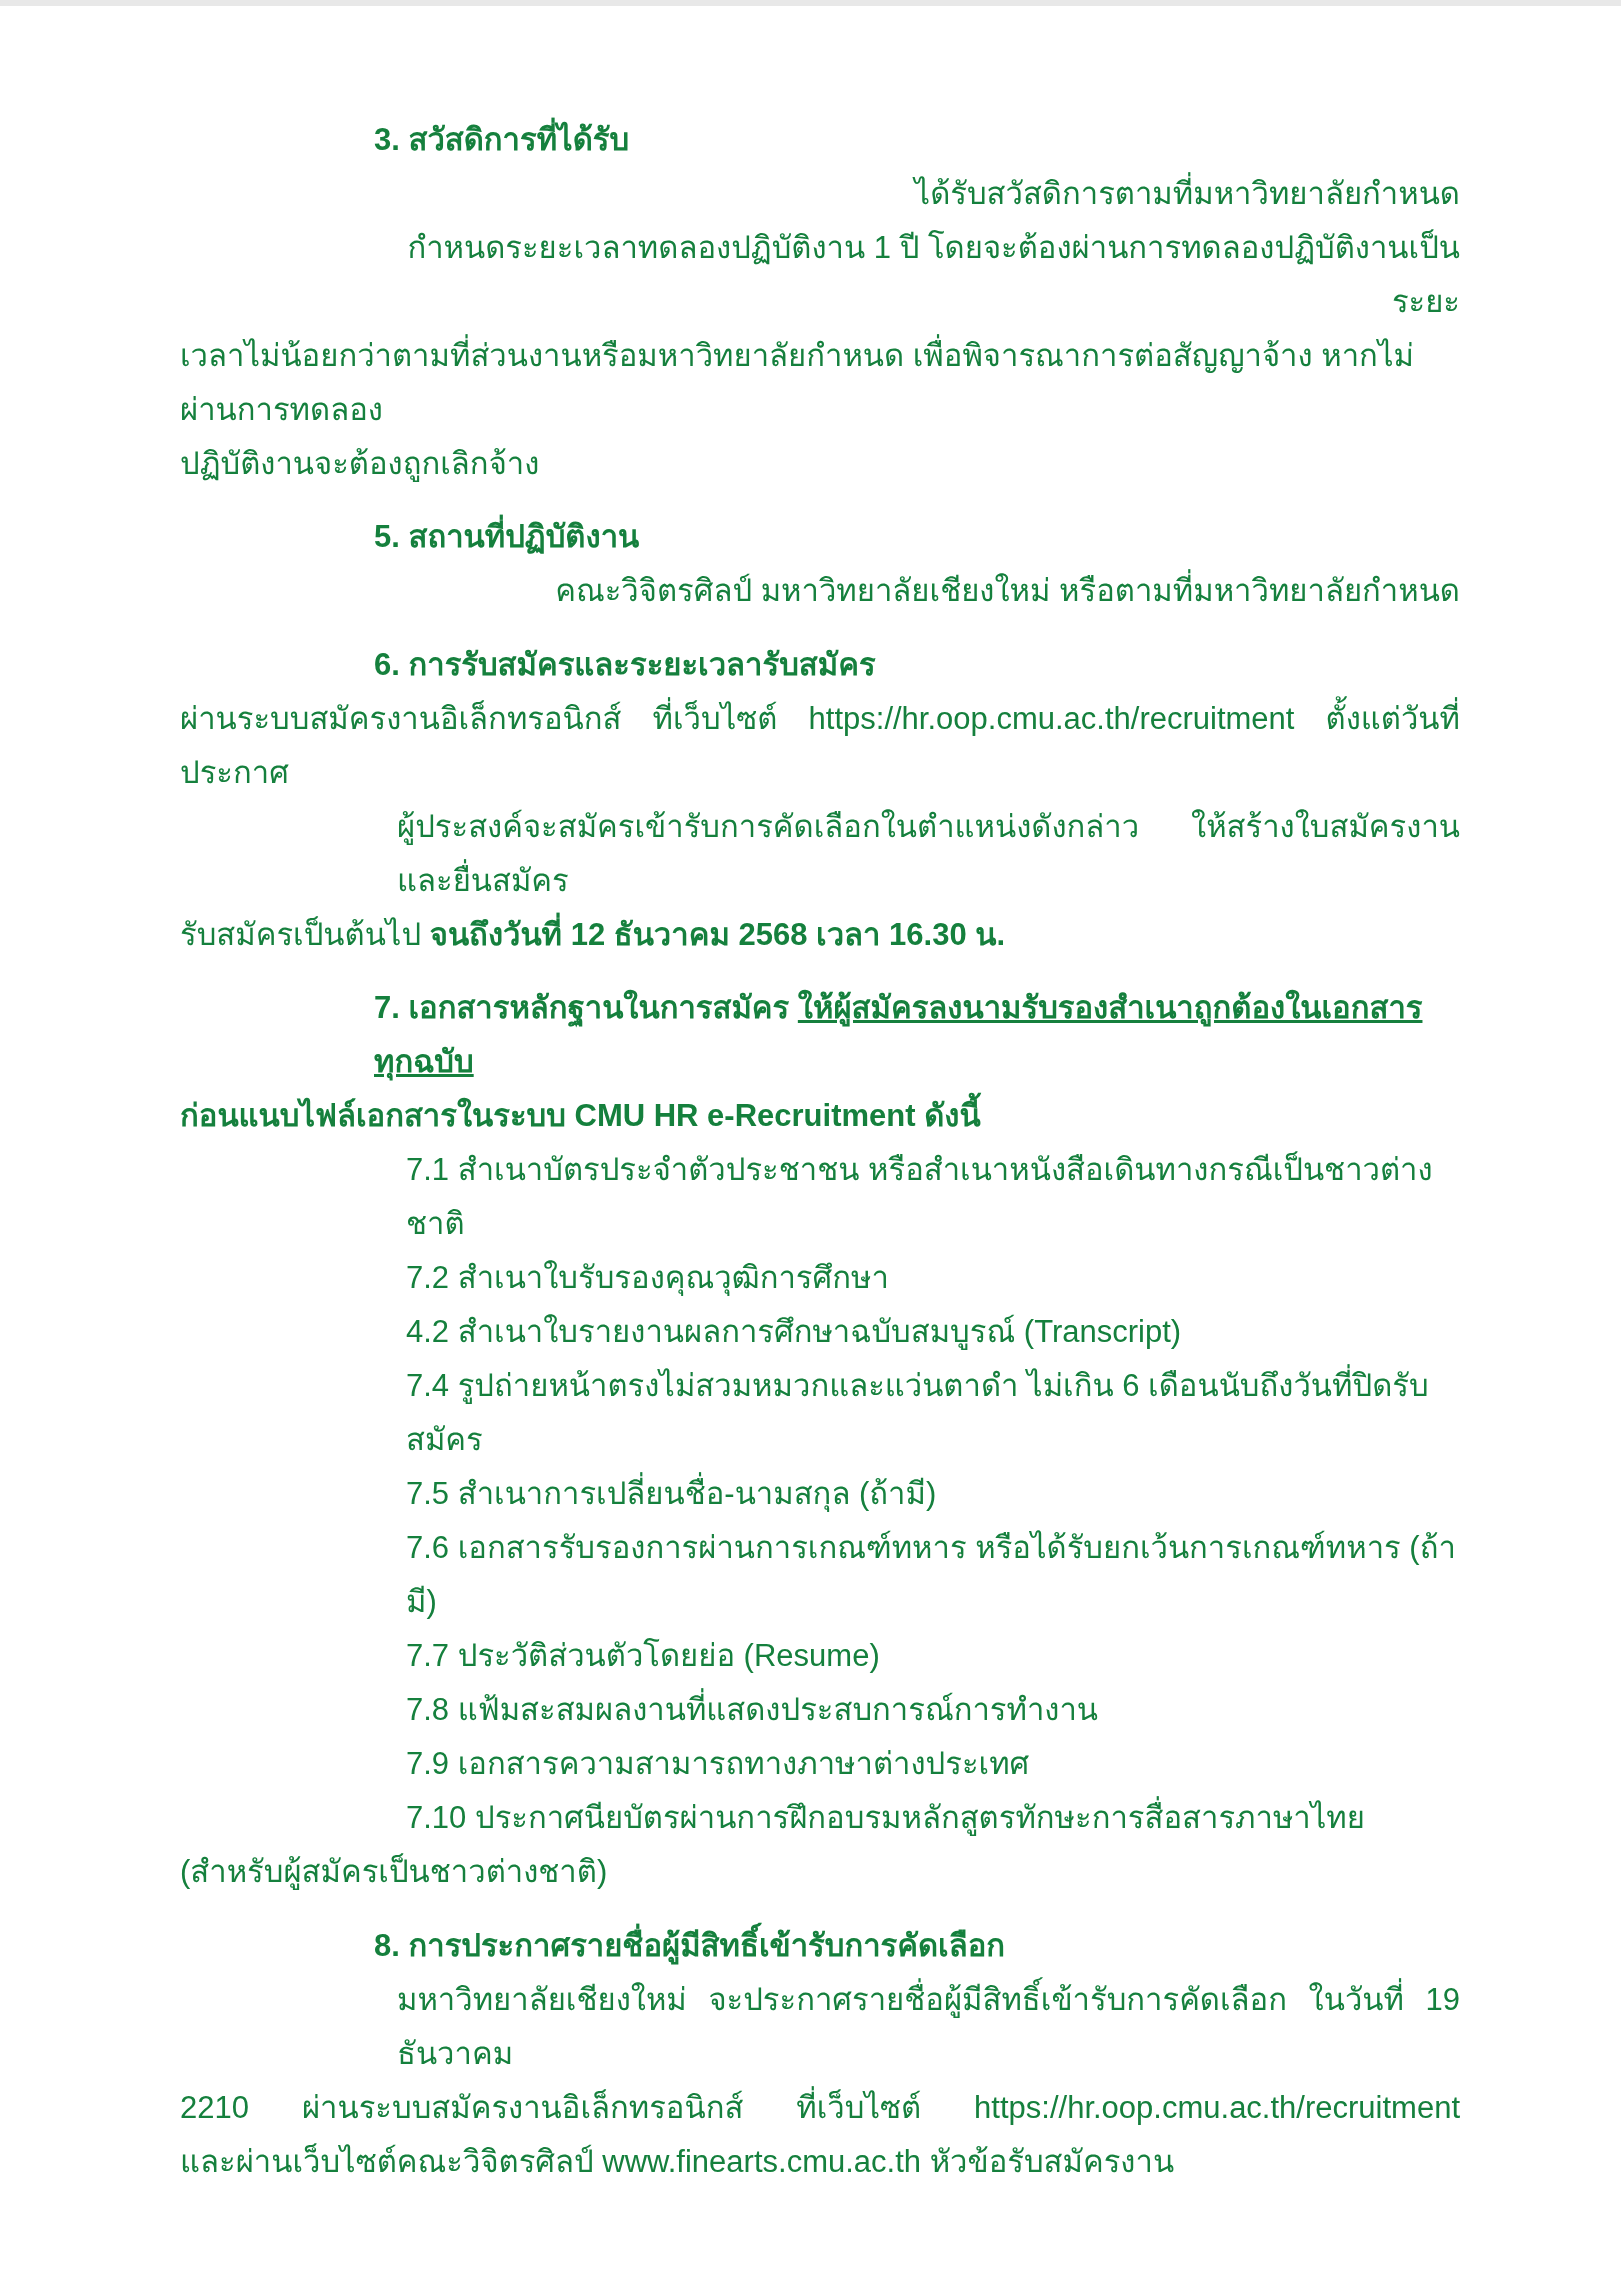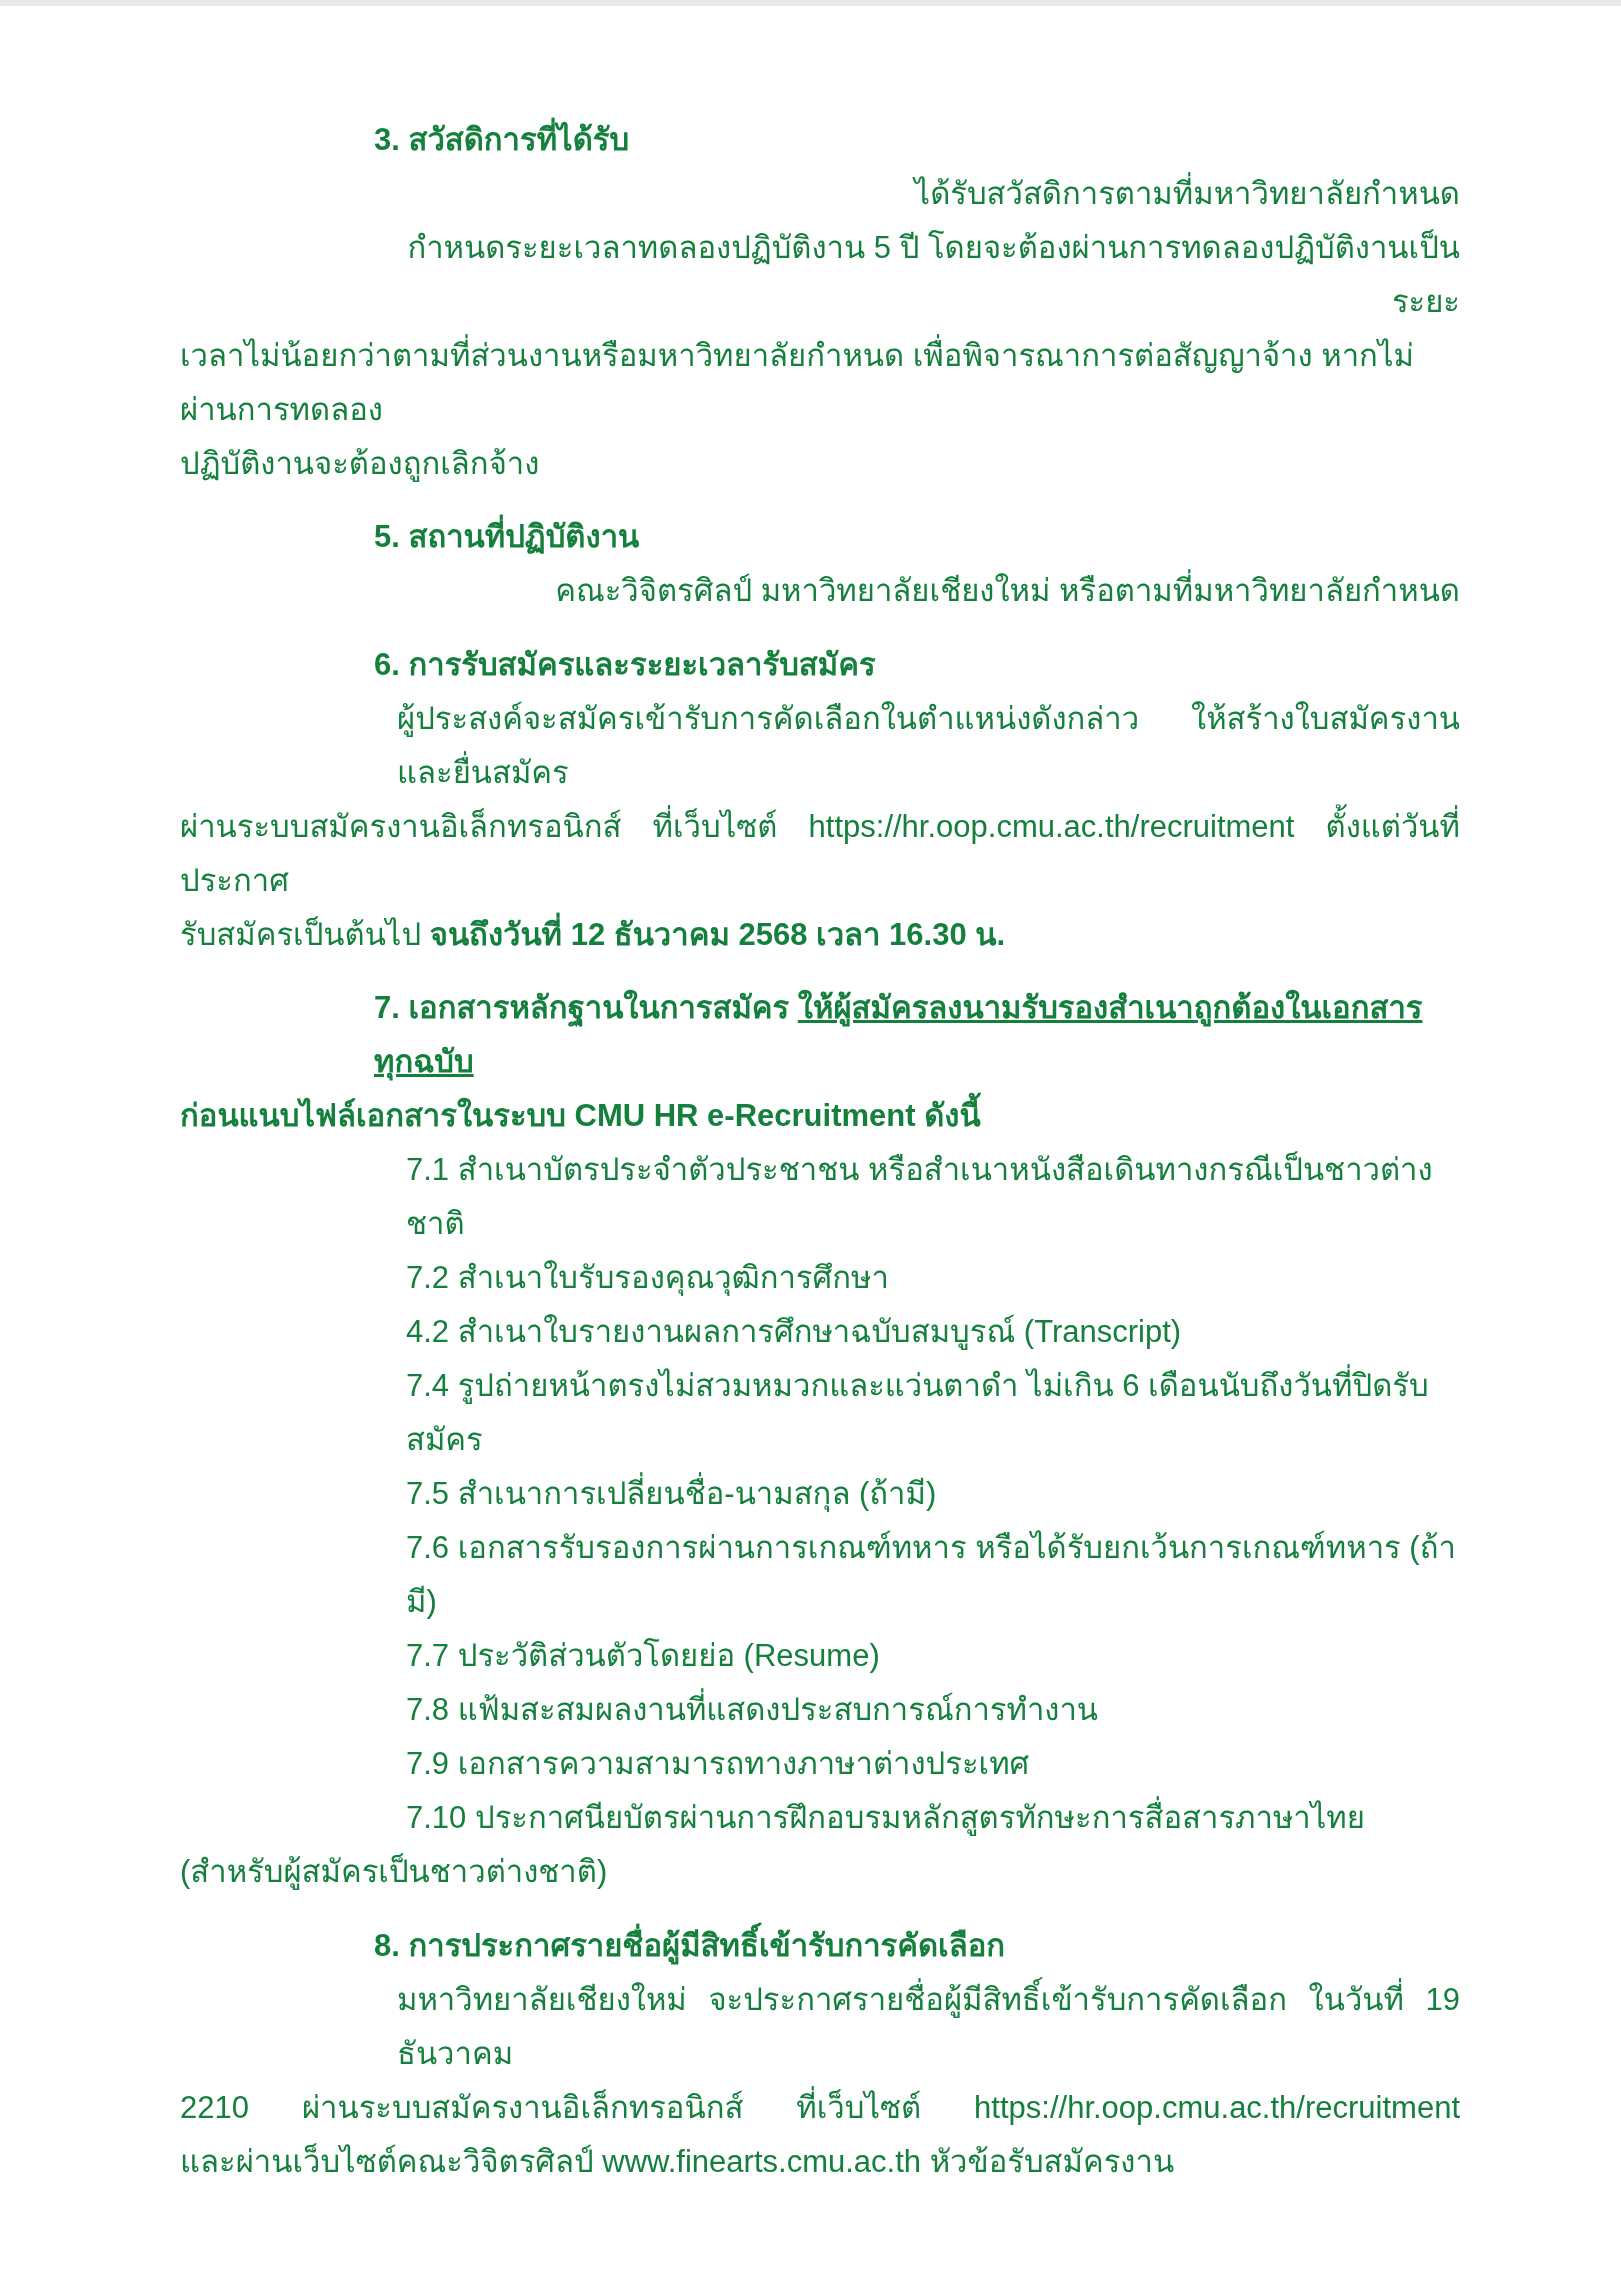--- a/index.html
+++ b/index.html
@@ -30,30 +30,30 @@
 </style>
 </head>
 <body>
 
 <div class="page">
   <div class="content">
 
     <div class="line heading">3. สวัสดิการที่ได้รับ</div>
     <div class="line indent">ได้รับสวัสดิการตามที่มหาวิทยาลัยกำหนด</div>
 
-    <div class="line indent">กำหนดระยะเวลาทดลองปฏิบัติงาน 5 ปี โดยจะต้องผ่านการทดลองปฏิบัติงานเป็นระยะ</div>
+    <div class="line indent">กำหนดระยะเวลาทดลองปฏิบัติงาน 1 ปี โดยจะต้องผ่านการทดลองปฏิบัติงานเป็นระยะ</div>
     <div class="line">เวลาไม่น้อยกว่าตามที่ส่วนงานหรือมหาวิทยาลัยกำหนด เพื่อพิจารณาการต่อสัญญาจ้าง หากไม่ผ่านการทดลอง</div>
     <div class="line">ปฏิบัติงานจะต้องถูกเลิกจ้าง</div>
 
     <div class="line heading">5. สถานที่ปฏิบัติงาน</div>
     <div class="line indent">คณะวิจิตรศิลป์ มหาวิทยาลัยเชียงใหม่ หรือตามที่มหาวิทยาลัยกำหนด</div>
 
     <div class="line heading">6. การรับสมัครและระยะเวลารับสมัคร</div>
+    <div class="line just">ผ่านระบบสมัครงานอิเล็กทรอนิกส์ ที่เว็บไซต์ https://hr.oop.cmu.ac.th/recruitment ตั้งแต่วันที่ประกาศ</div>
     <div class="line indent just">ผู้ประสงค์จะสมัครเข้ารับการคัดเลือกในตำแหน่งดังกล่าว ให้สร้างใบสมัครงานและยื่นสมัคร</div>
-    <div class="line just">ผ่านระบบสมัครงานอิเล็กทรอนิกส์ ที่เว็บไซต์ https://hr.oop.cmu.ac.th/recruitment ตั้งแต่วันที่ประกาศ</div>
     <div class="line"><span>รับสมัครเป็นต้นไป </span><span class="b">จนถึงวันที่ 12 ธันวาคม 2568 เวลา 16.30 น.</span></div>
 
     <div class="line heading" style="padding-left:194px"><span>7. เอกสารหลักฐานในการสมัคร </span><span class="u">ให้ผู้สมัครลงนามรับรองสำเนาถูกต้องในเอกสารทุกฉบับ</span></div>
     <div class="line b">ก่อนแนบไฟล์เอกสารในระบบ CMU HR e-Recruitment ดังนี้</div>
 
     <div class="line item">7.1 สำเนาบัตรประจำตัวประชาชน หรือสำเนาหนังสือเดินทางกรณีเป็นชาวต่างชาติ</div>
     <div class="line item">7.2 สำเนาใบรับรองคุณวุฒิการศึกษา</div>
     <div class="line item">4.2 สำเนาใบรายงานผลการศึกษาฉบับสมบูรณ์ (Transcript)</div>
     <div class="line item">7.4 รูปถ่ายหน้าตรงไม่สวมหมวกและแว่นตาดำ ไม่เกิน 6 เดือนนับถึงวันที่ปิดรับสมัคร</div>
     <div class="line item">7.5 สำเนาการเปลี่ยนชื่อ-นามสกุล (ถ้ามี)</div>

